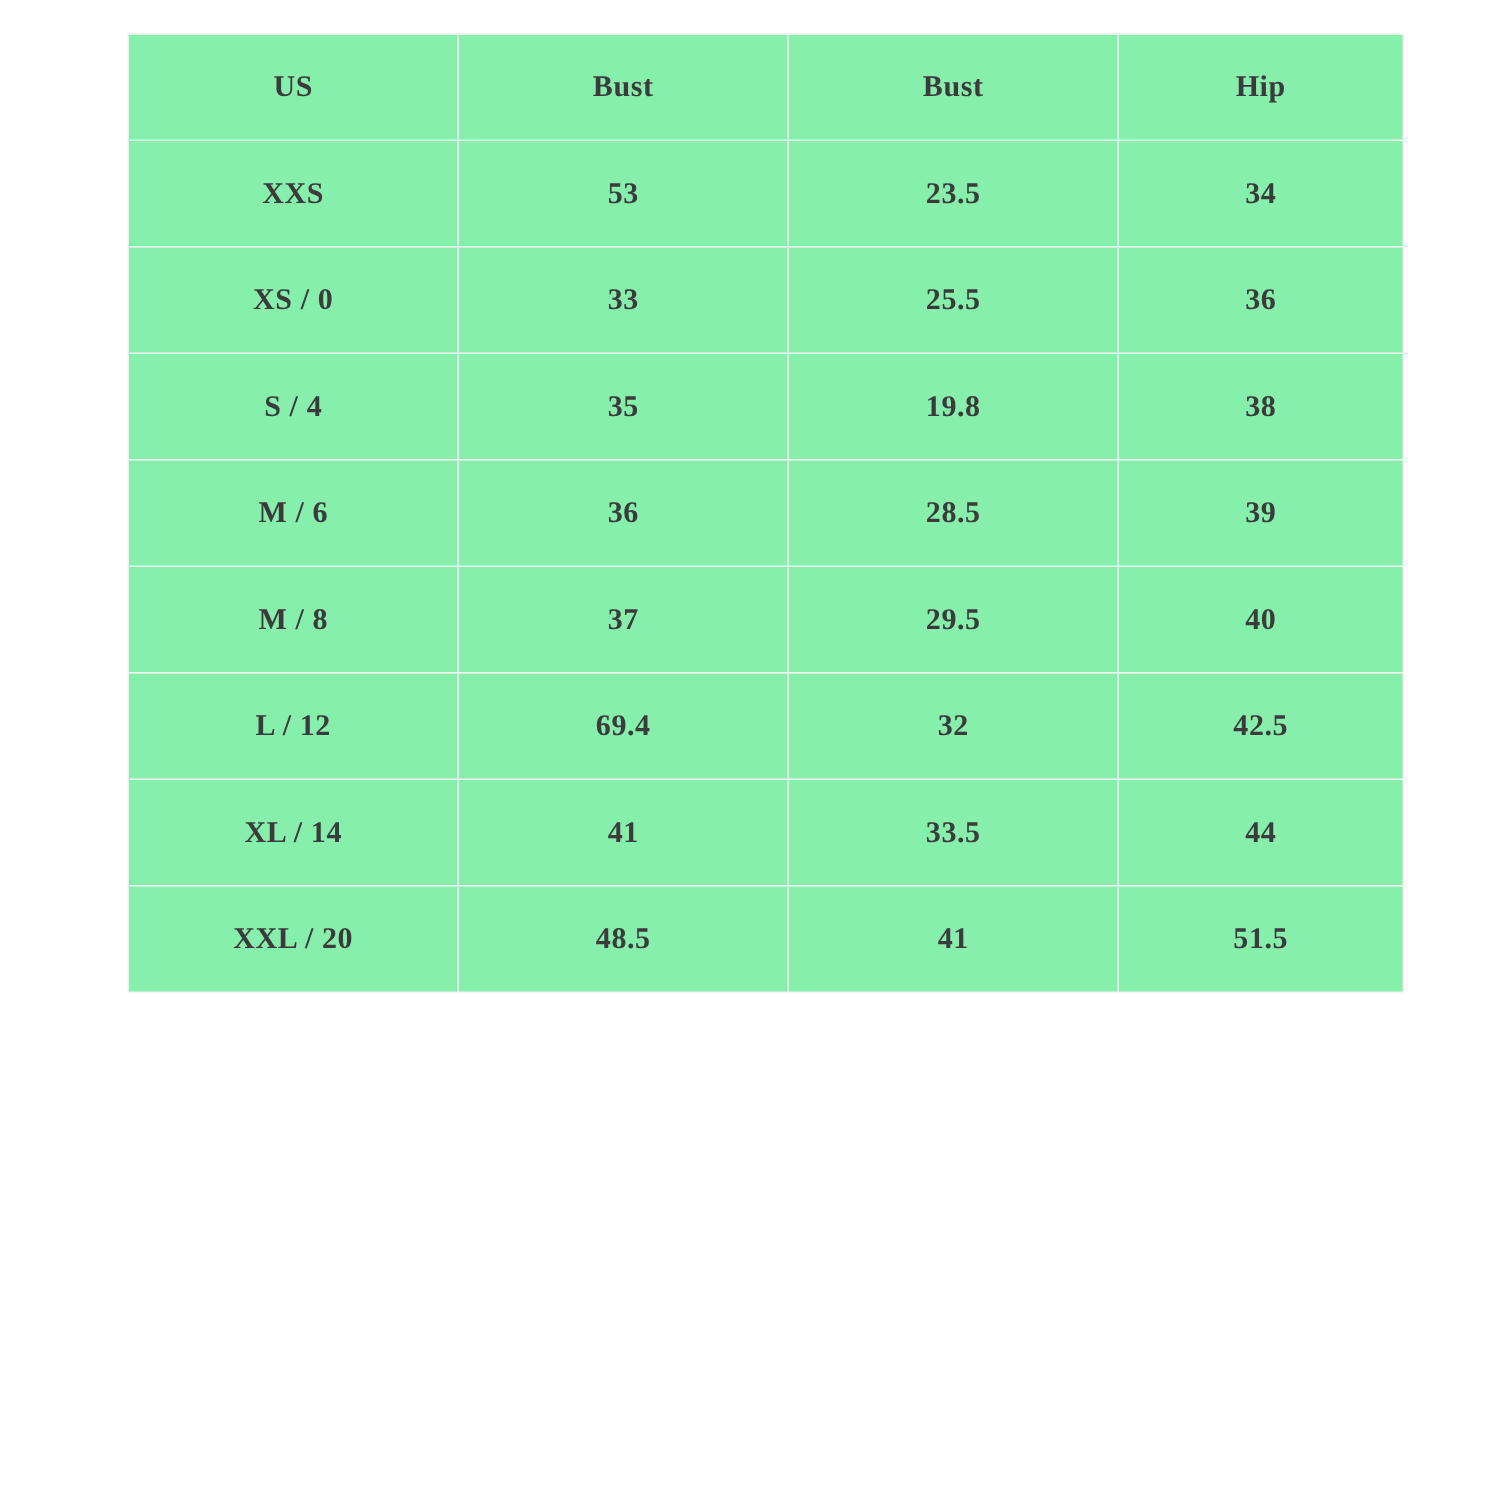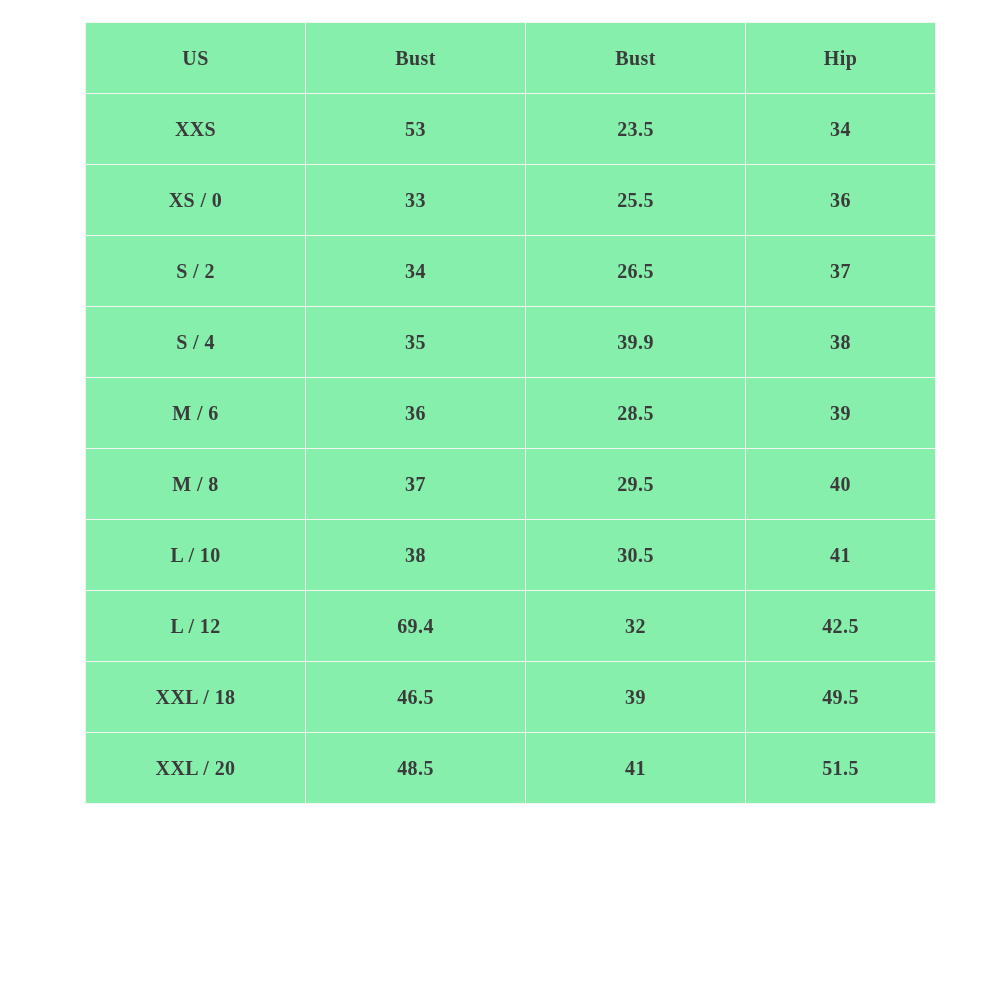--- a/index.html
+++ b/index.html
@@ -95,60 +95,48 @@
           <td>23.5</td>
           <td>34</td>
         </tr>
         <tr>
           <td class="cell-size">XS / 0</td>
           <td>33</td>
           <td>25.5</td>
           <td>36</td>
         </tr>
         <tr>
-          <td class="cell-size">S / 2</td>
-          <td>34</td>
-          <td>26.5</td>
-          <td>37</td>
-        </tr>
-        <tr>
           <td class="cell-size">S / 4</td>
           <td>35</td>
-          <td>39.9</td>
+          <td>19.8</td>
           <td>38</td>
         </tr>
         <tr>
           <td class="cell-size">M / 6</td>
           <td>36</td>
           <td>28.5</td>
           <td>39</td>
         </tr>
         <tr>
           <td class="cell-size">M / 8</td>
           <td>37</td>
           <td>29.5</td>
           <td>40</td>
         </tr>
         <tr>
-          <td class="cell-size">L / 10</td>
-          <td>38</td>
-          <td>30.5</td>
-          <td>41</td>
-        </tr>
-        <tr>
           <td class="cell-size">L / 12</td>
           <td>69.4</td>
           <td>32</td>
           <td>42.5</td>
         </tr>
         <tr>
-          <td class="cell-size">XXL / 18</td>
-          <td>46.5</td>
-          <td>39</td>
-          <td>49.5</td>
+          <td class="cell-size">XL / 14</td>
+          <td>41</td>
+          <td>33.5</td>
+          <td>44</td>
         </tr>
         <tr>
           <td class="cell-size">XXL / 20</td>
           <td>48.5</td>
           <td>41</td>
           <td>51.5</td>
         </tr>
       </tbody>
   </table>
 

